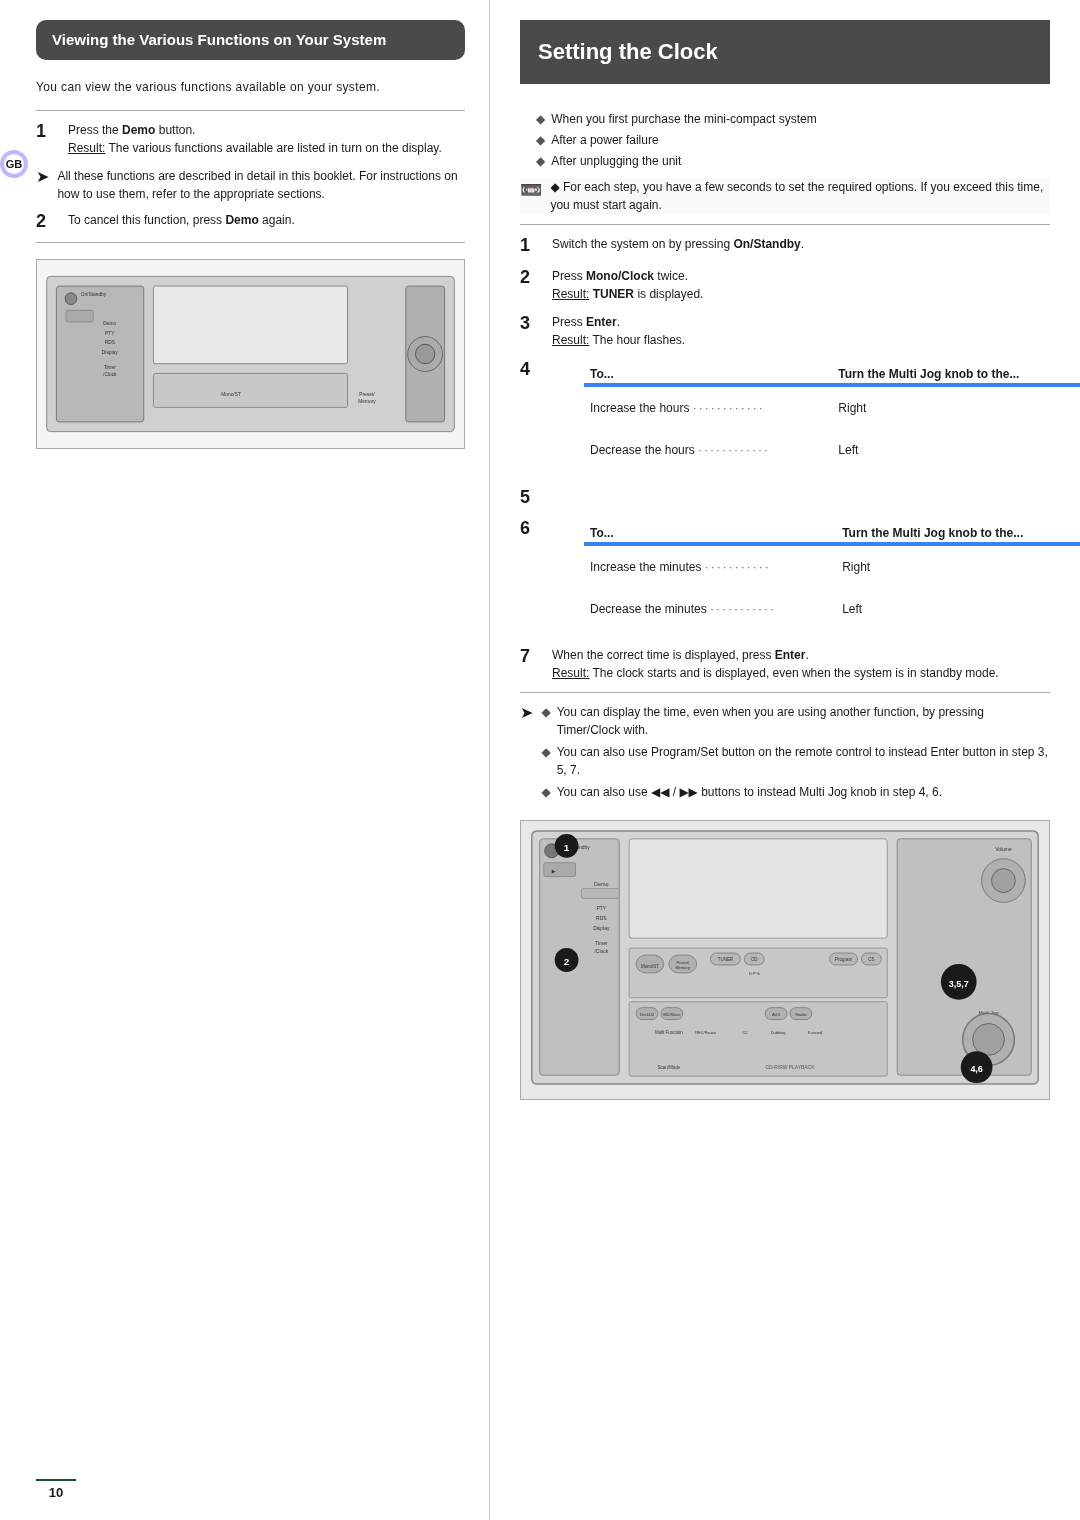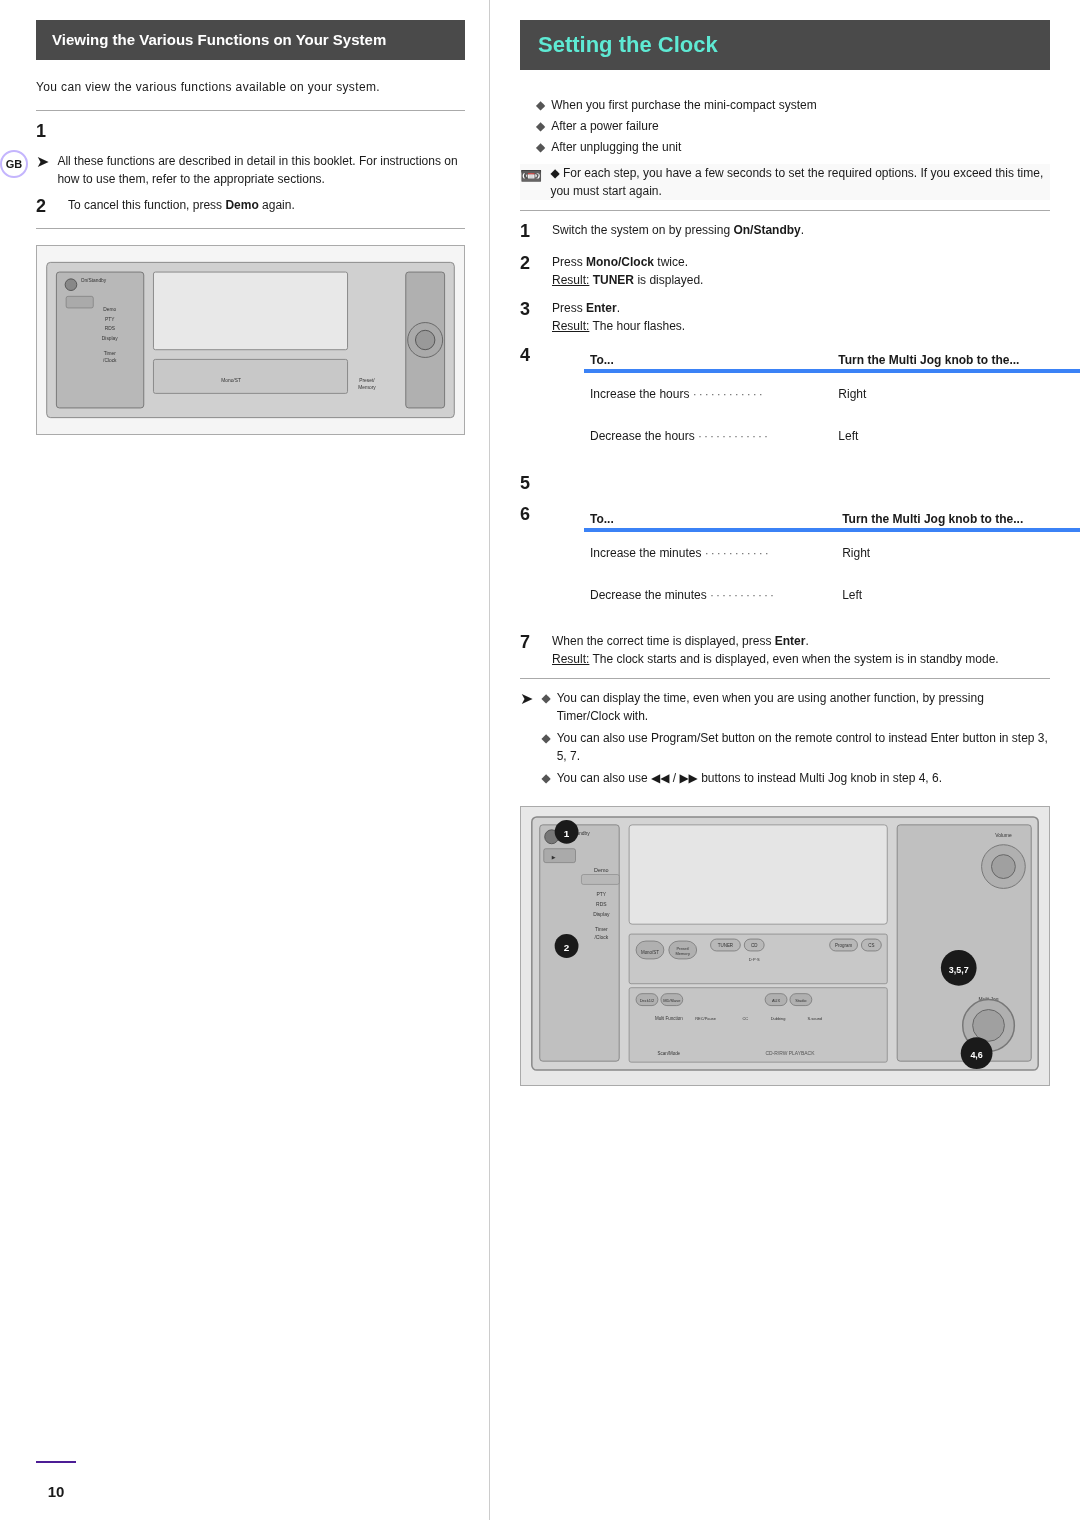--- a/index.html
+++ b/index.html
@@ -33,45 +33,46 @@
       padding: 20px 30px 20px 30px;
     }
 
     
     .gb-badge {
       position: absolute;
       left: 0;
       top: 150px;
       width: 28px;
       height: 28px;
-      border: 2px solid #c4b5fd;
+      border: 4px solid #c4b5fd;
       border-radius: 50%;
       display: flex;
       align-items: center;
       justify-content: center;
       font-size: 11px;
       font-weight: bold;
       background: #fff;
     }
 
     
     .section-header-left {
       background: #4a4a4a;
       color: #ffffff;
       padding: 10px 16px;
       font-size: 15px;
       font-weight: bold;
       margin-bottom: 18px;
       line-height: 1.3;
+      border-radius: 10px;
     }
 
     .section-header-right {
       background: #4a4a4a;
-      color: #5eead4;
-      padding: 12px 18px;
+      color: #ffffff;
+      padding: 19px 18px;
       font-size: 22px;
       font-weight: bold;
       margin-bottom: 18px;
       display: inline-block;
       width: 100%;
     }
 
     
     .intro-text {
       font-size: 12px;
@@ -207,24 +208,24 @@
       background: #e8e8e8;
       position: relative;
       overflow: hidden;
     }
 
     
     .page-number {
       position: absolute;
       bottom: 20px;
       left: 36px;
-      font-size: 15px;
-      font-weight: bold;
-      border-top: 2px solid #4c1d95;
-      padding-top: 20px;
+      font-size: 13px;
+      font-weight: bold;
+      border-top: 2px solid #14532d;
+      padding-top: 4px;
       width: 40px;
       text-align: center;
     }
 
     
     .device-left-svg, .device-right-svg {
       width: 100%;
       height: 100%;
     }
 
@@ -248,20 +249,26 @@
     </div>
 
     <p class="intro-text">
       <span>You can view the various functions available on your system.</span>
     </p>
 
     <hr class="hr">
 
     <div class="step">
       <span class="step-number">1</span>
+      <div class="step-content">
+        Press the <b>Demo</b> button.<br>
+        <span class="step-result">
+          <span class="underline">Result:</span> The various functions available are listed in turn on the display.
+        </span>
+      </div>
     </div>
 
     <div class="note-arrow">
       <span class="arrow-right">➤</span>
       <span>All these functions are described in detail in this booklet. For instructions on how to use them, refer to the appropriate sections.</span>
     </div>
 
     <div class="step">
       <span class="step-number">2</span>
       <div class="step-content">

